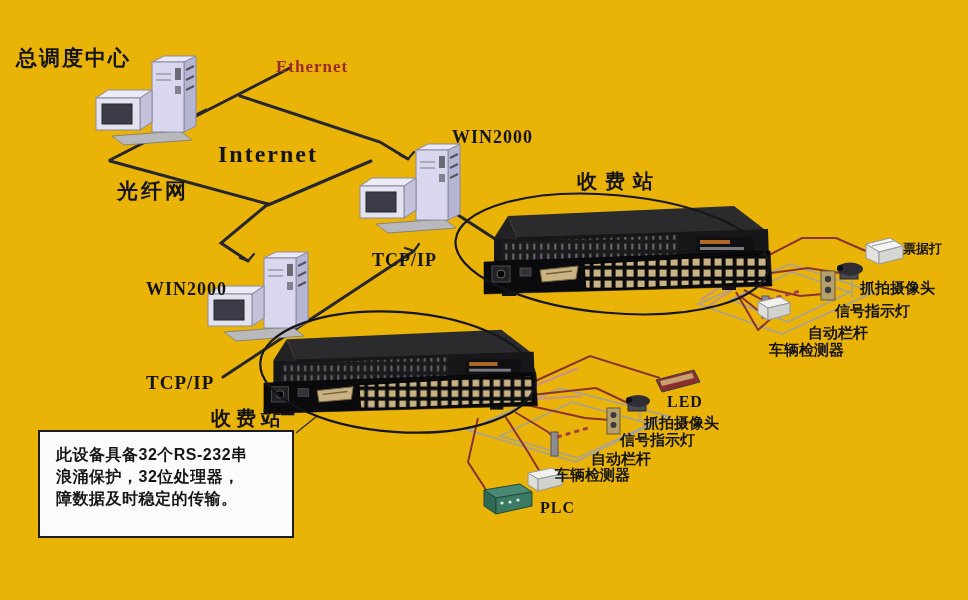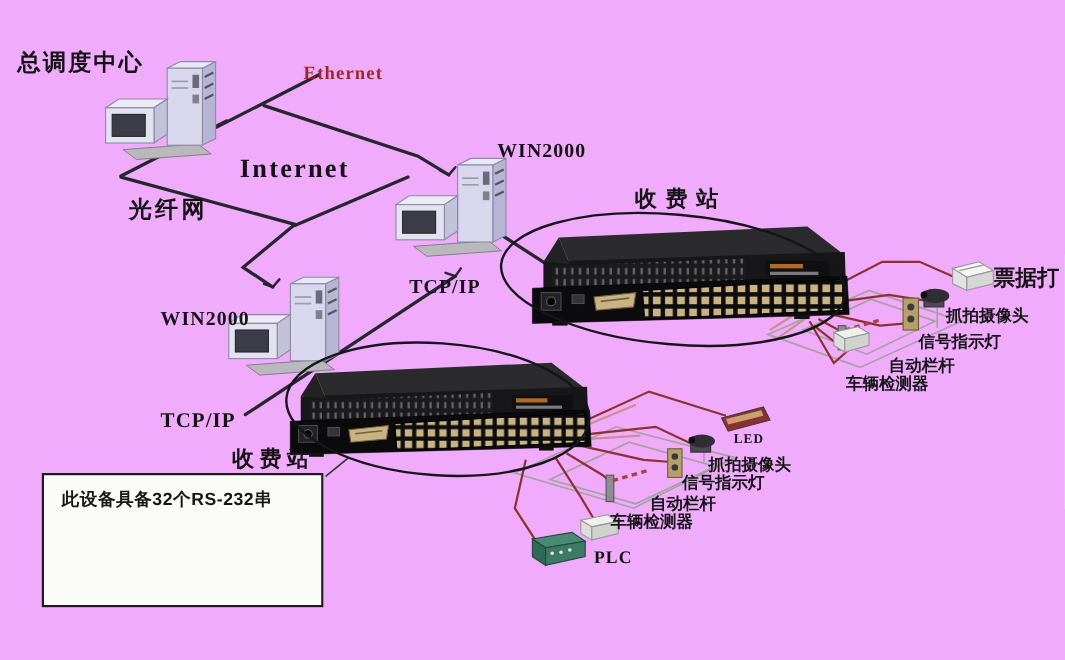--- a/index.html
+++ b/index.html
@@ -1,31 +1,31 @@
 <!DOCTYPE html>
 <html><head>
 <meta charset="utf-8">
 <style>
   html,body{margin:0;padding:0;background:#e8e8e6;}
   .canvas{
     position:relative;width:968px;height:600px;overflow:hidden;
-    background:#f0abfc;
+    background:#eab308;
     font-family:"Liberation Sans","DejaVu Sans",sans-serif;
   }
   svg.layer{position:absolute;left:0;top:0;}
   .lbl{
     position:absolute;font-weight:bold;color:#141414;white-space:nowrap;
     font-family:"Liberation Sans","DejaVu Sans",sans-serif;line-height:1.1;
   }
   .lbl-en{
     font-family:"Liberation Serif","DejaVu Serif",serif;
     letter-spacing:1px;
   }
   .infobox{
-    position:absolute;left:38px;top:430px;width:256px;height:122px;
+    position:absolute;left:38px;top:430px;width:256px;height:108px;
     border:2px solid #1c1c1c;background:#fbfbf9;
     padding:12px 6px 0 16px;box-sizing:border-box;
   }
   .infobox .line{
     font-weight:bold;font-size:16px;line-height:22px;color:#161616;
     letter-spacing:0.5px;white-space:nowrap;
   }
 </style>
 </head>
 <body>
@@ -212,30 +212,32 @@
   <div class="lbl lbl-en" style="left:146px;top:280px;font-size:18px;">WIN2000</div>
 
   <div class="lbl lbl-en" style="left:372px;top:251px;font-size:18px;">TCP/IP</div>
 
   <div class="lbl lbl-en" style="left:146px;top:373px;font-size:19px;">TCP/IP</div>
 
   <div class="lbl" style="left:577px;top:170px;font-size:20px;letter-spacing:8px;">收费站</div>
 
   <div class="lbl" style="left:211px;top:407px;font-size:20px;letter-spacing:5px;">收费站</div>
 
-  <div class="lbl" style="left:903px;top:242px;font-size:20px;">票据打</div>
+  <div class="lbl" style="left:903px;top:242px;font-size:13px;">票据打</div>
   <div class="lbl" style="left:860px;top:280px;font-size:15px;">抓拍摄像头</div>
   <div class="lbl" style="left:835px;top:303px;font-size:15px;">信号指示灯</div>
   <div class="lbl" style="left:808px;top:325px;font-size:15px;">自动栏杆</div>
   <div class="lbl" style="left:769px;top:342px;font-size:15px;">车辆检测器</div>
 
-  <div class="lbl lbl-en" style="left:667px;top:393px;font-size:12px;">LED</div>
+  <div class="lbl lbl-en" style="left:667px;top:393px;font-size:16px;">LED</div>
   <div class="lbl" style="left:644px;top:415px;font-size:15px;">抓拍摄像头</div>
   <div class="lbl" style="left:620px;top:432px;font-size:15px;">信号指示灯</div>
   <div class="lbl" style="left:591px;top:451px;font-size:15px;">自动栏杆</div>
   <div class="lbl" style="left:555px;top:467px;font-size:15px;">车辆检测器</div>
   <div class="lbl lbl-en" style="left:540px;top:499px;font-size:16px;">PLC</div>
 
   <div class="infobox">
     <div class="line">此设备具备32个RS-232串</div>
+    <div class="line">浪涌保护，32位处理器，</div>
+    <div class="line">障数据及时稳定的传输。</div>
   </div>
 
 </div>
 
 </body></html>

